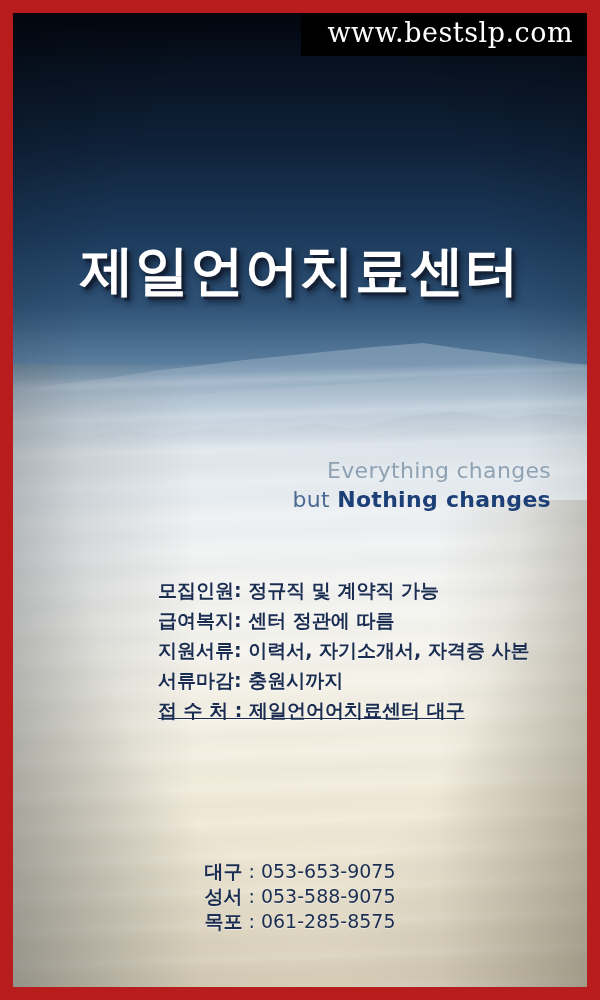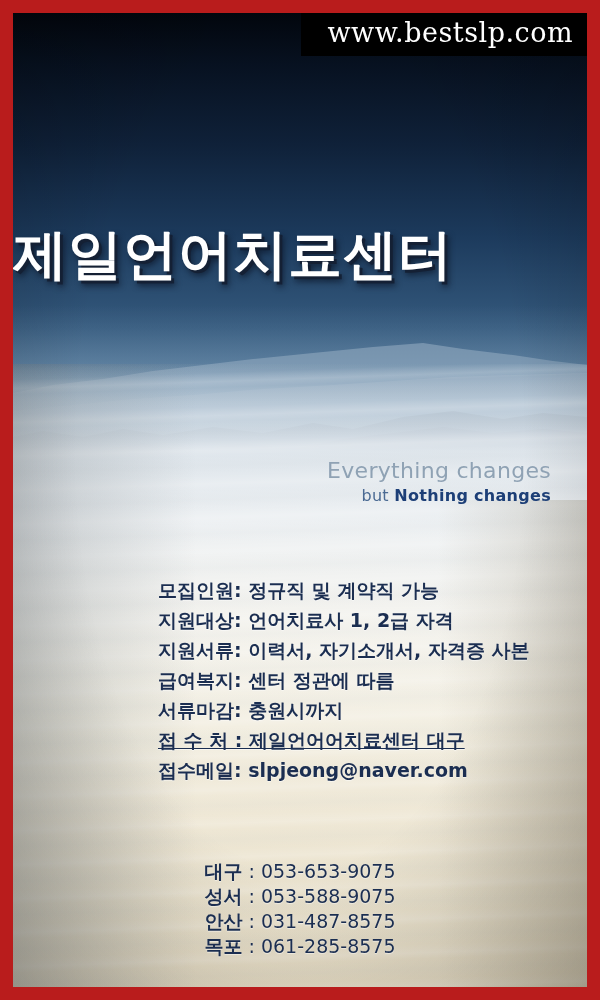--- a/index.html
+++ b/index.html
@@ -100,21 +100,22 @@
     font-family:"DejaVu Serif","Liberation Serif",serif;
     font-size:27px;
     letter-spacing:.5px;
     line-height:1.05;
     white-space:nowrap;
   }
 
   
   #title{
     position:absolute;
-    left:0;right:0;top:206px;
+    left:0;right:0;top:222px;
+    text-align:center;
     color:#ffffff;
     font-family:"DejaVu Sans","Liberation Sans",sans-serif;
     font-size:54px;
     font-weight:bold;
     letter-spacing:1px;
     text-shadow:
       3px 3px 0 rgba(20,32,52,.95),
       4px 5px 6px rgba(10,18,34,.75);
     white-space:nowrap;
   }
@@ -128,21 +129,21 @@
     font-family:"DejaVu Sans","Liberation Sans",sans-serif;
   }
   .tag-line1{
     display:block;
     font-size:22px;
     color:#8fa2b4;
     letter-spacing:.3px;
   }
   .tag-line2{
     display:block;
-    font-size:16px;
+    font-size:22px;
     letter-spacing:.3px;
   }
   .tag-but{color:#4a6a93;}
   .tag-strong{color:#1d3f77;font-weight:bold;}
 
   
   #info{
     position:absolute;
     left:145px;top:562px;
     color:#1b2e51;
@@ -203,45 +204,38 @@
 
     <div id="title">제일언어치료센터</div>
 
     <div id="tagline">
       <span class="tag-line1">Everything changes</span>
       <span class="tag-line2"><span class="tag-but">but </span><span class="tag-strong">Nothing changes</span></span>
     </div>
 
     <div id="info">
       <div class="row">모집인원: 정규직 및 계약직 가능</div>
-      <div class="row">지원대상: 언어치료사 1, 2급 자격</div>
+      <div class="row">급여복지: 센터 정관에 따름</div>
       <div class="row">지원서류: 이력서, 자기소개서, 자격증 사본</div>
-      <div class="row">급여복지: 센터 정관에 따름</div>
       <div class="row">서류마감: 충원시까지</div>
       <div class="row spaced">접 수 처 : 제일언어어치료센터 대구</div>
-      <div class="row">접수메일: slpjeong@naver.com</div>
     </div>
 
     <div id="phones">
       <div class="prow">
         <span class="pcity">대구</span>
         <span> : </span>
         <span>053-653-9075</span>
       </div>
       <div class="prow">
         <span class="pcity">성서</span>
         <span> : </span>
         <span>053-588-9075</span>
       </div>
       <div class="prow">
-        <span class="pcity">안산</span>
-        <span> : </span>
-        <span>031-487-8575</span>
-      </div>
-      <div class="prow">
         <span class="pcity">목포</span>
         <span> : </span>
         <span>061-285-8575</span>
       </div>
     </div>
 
   </div>
 </div>
 
 </body></html>

